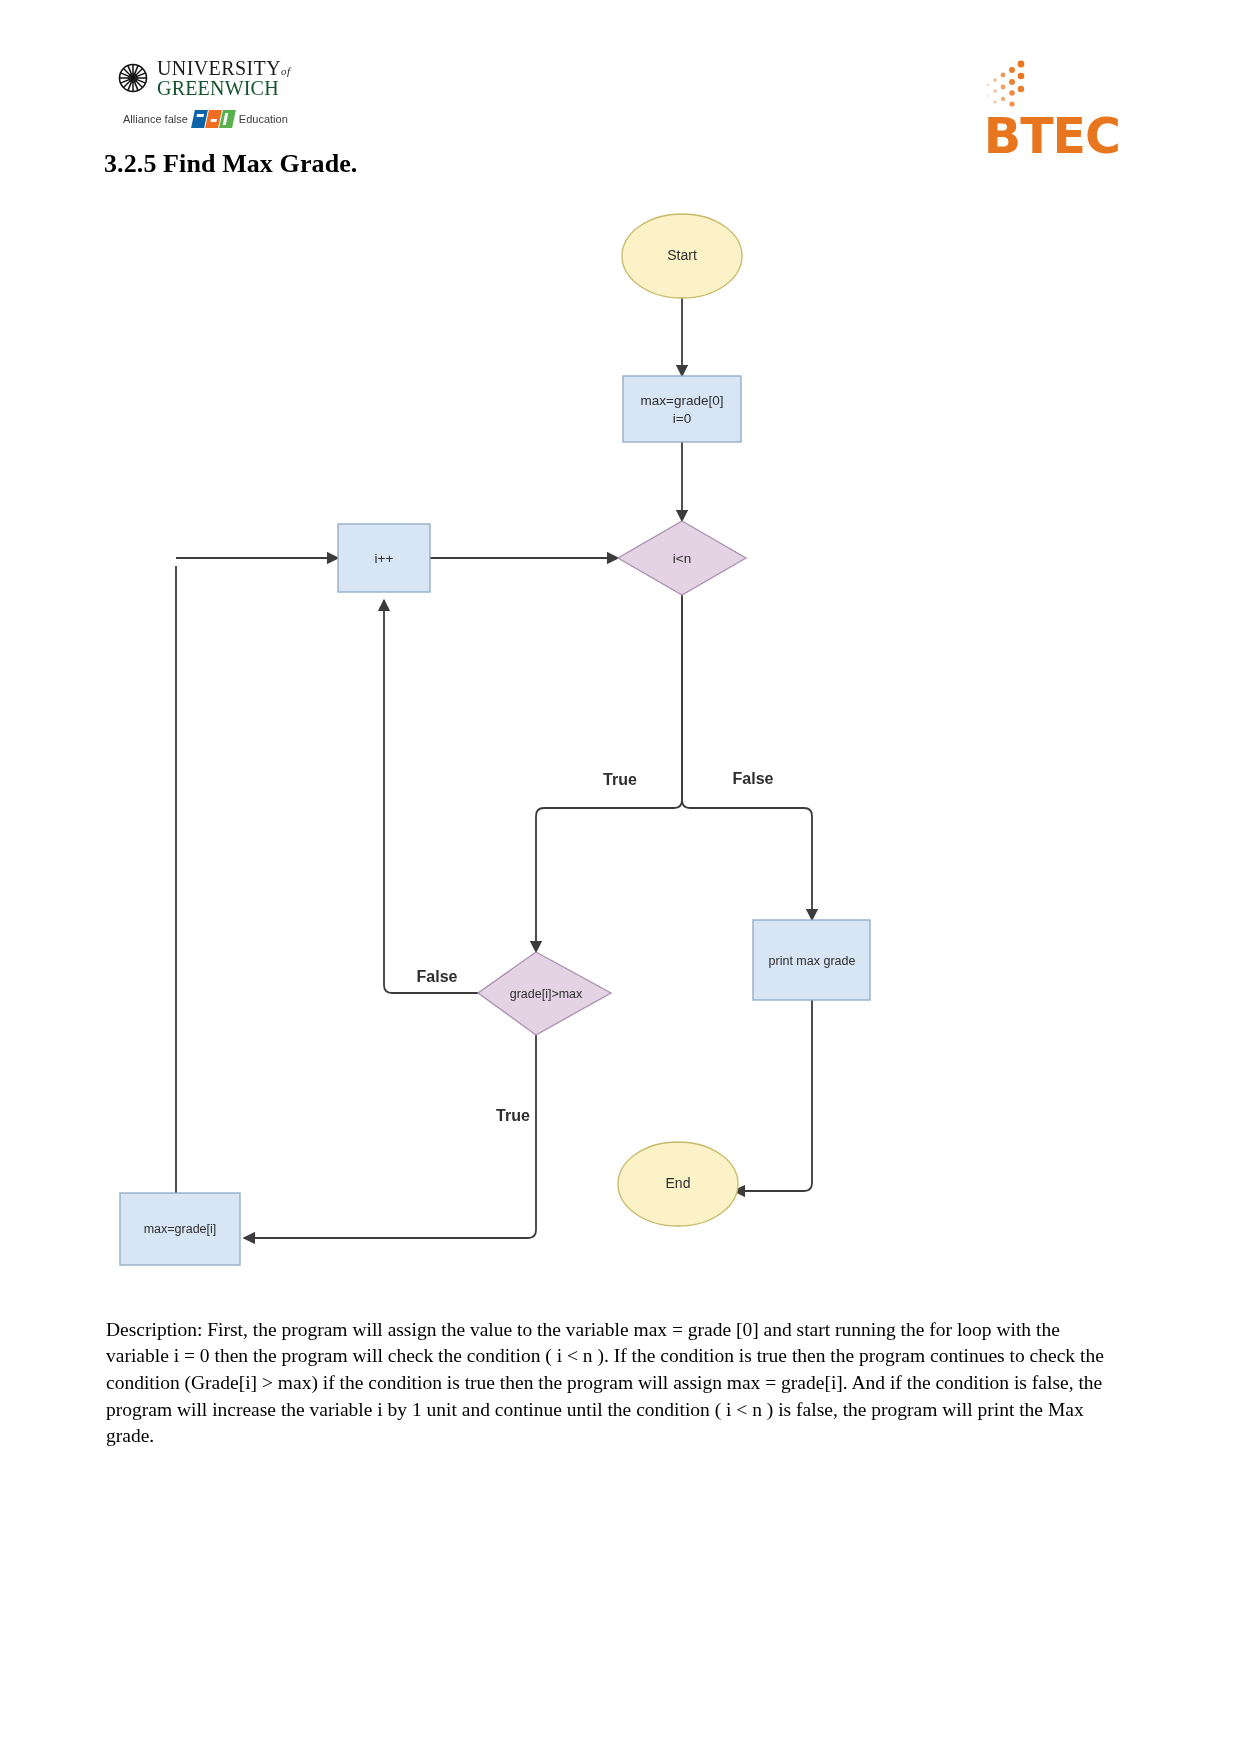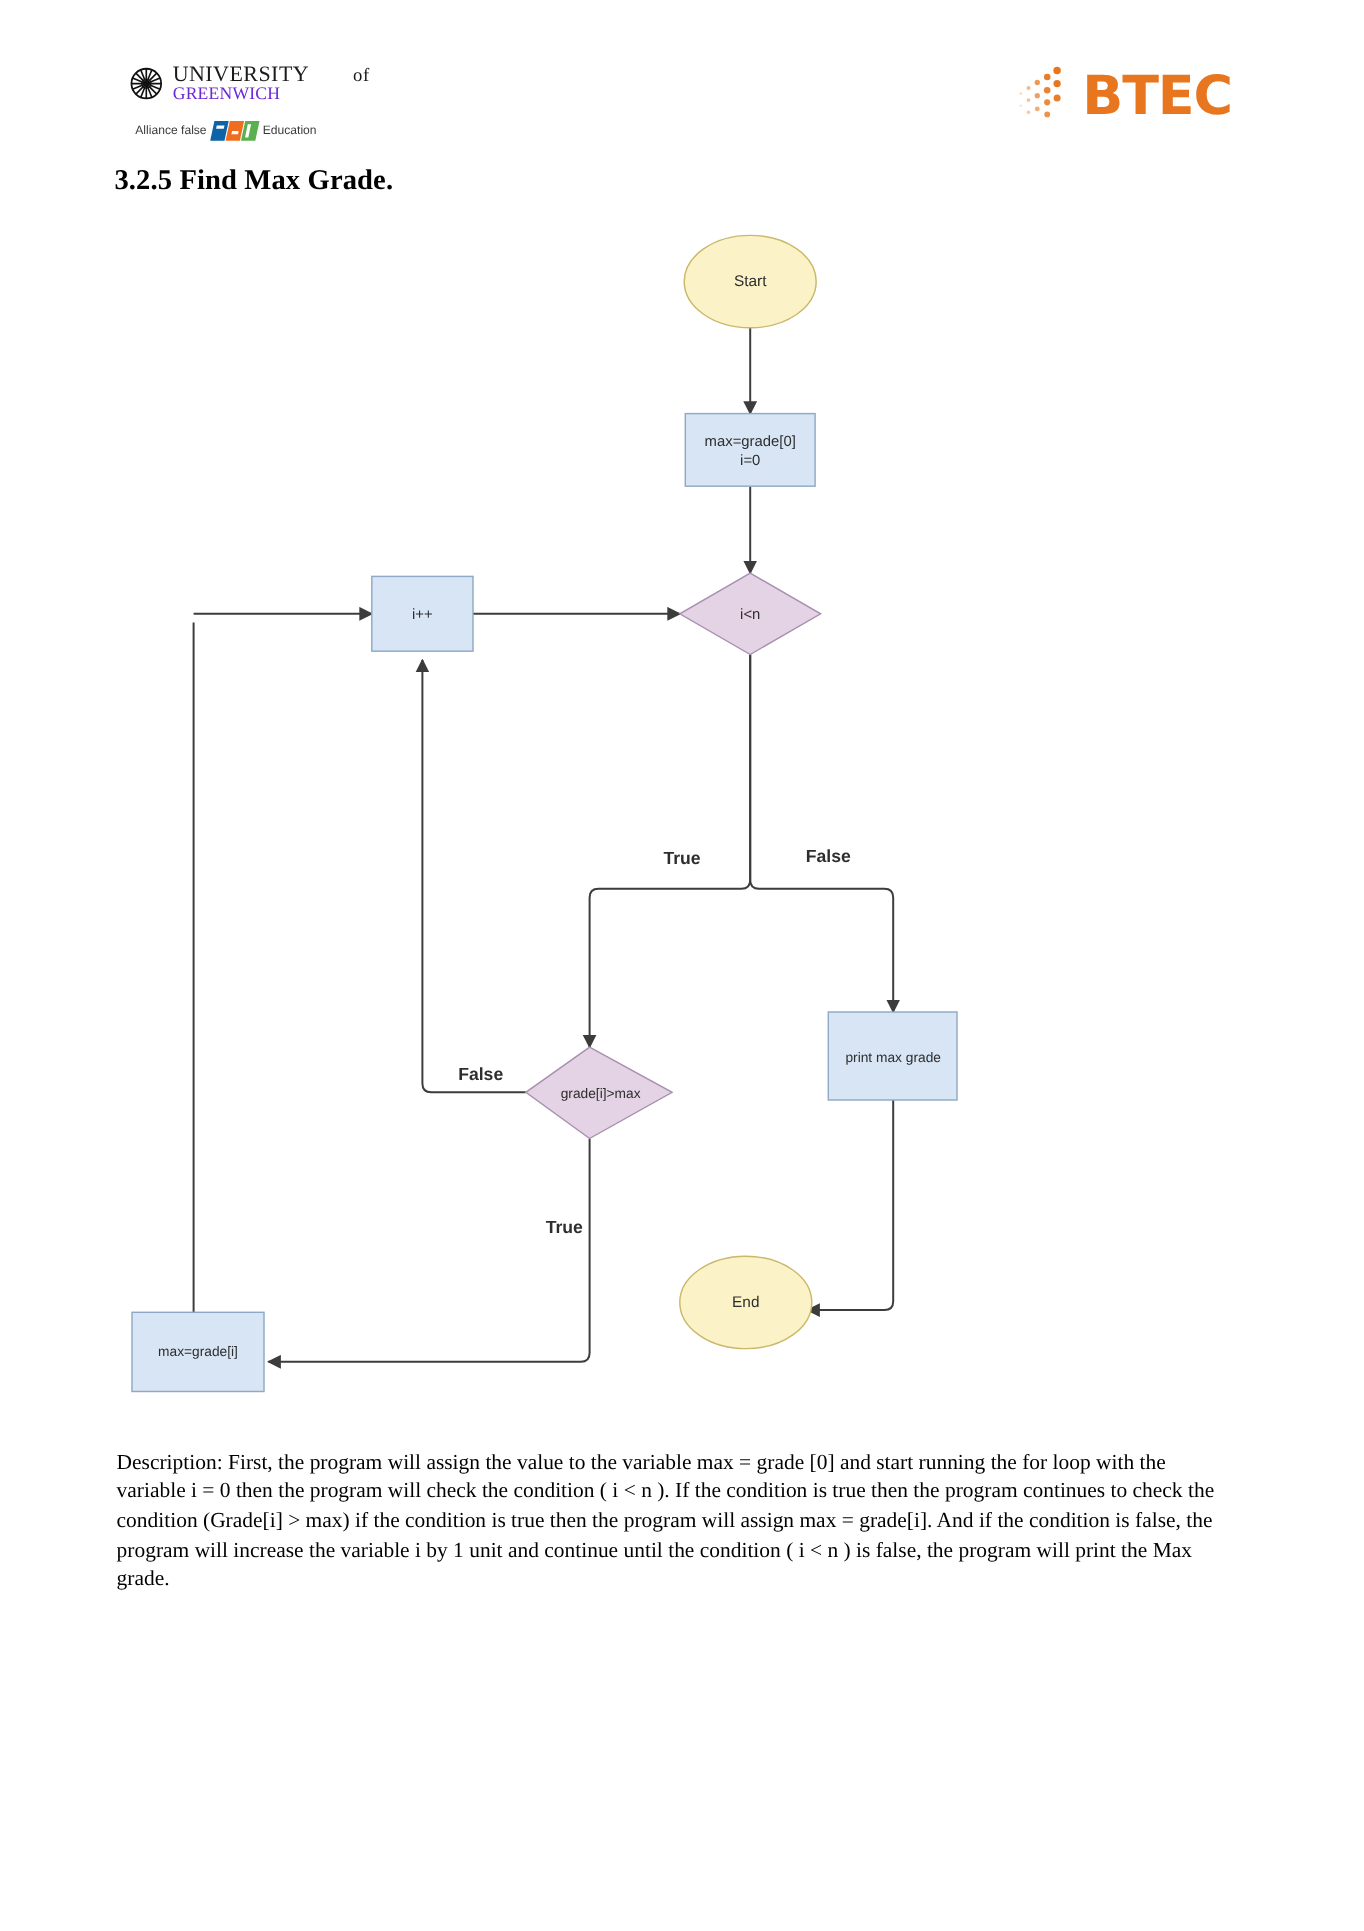--- a/index.html
+++ b/index.html
@@ -53,28 +53,28 @@
     flex-direction: column;
     line-height: 1.0;
   }
   .uog-words .l1 {
     font-family: "Liberation Serif", serif;
     font-size: 20px;
     letter-spacing: 0.4px;
     color: #1b1b1b;
   }
   .uog-words .l1 .of {
-    font-size: 17px;
-    margin-left: 40px;
+    font-size: 11px;
+    font-style: italic;
   }
   .uog-words .l2 {
     font-family: "Liberation Serif", serif;
-    font-size: 16px;
+    font-size: 20px;
     letter-spacing: 0.2px;
-    color: #6d28d9;
+    color: #14532d;
   }
   .alliance-row {
     position: absolute;
     left: 5px;
     top: 52px;
     display: flex;
     align-items: center;
     gap: 5px;
   }
   .alliance-txt {
@@ -104,22 +104,23 @@
   }
   .fpt-f::after { left:3px; top:4px; width:7px; height:3px; }
   .fpt-p::after { left:4px; top:9px; width:6px; height:3px; }
   .fpt-t::after { left:3px; top:3px; width:3px; height:12px; }
 
   .btec-logo {
     position: absolute;
     right: 120px;
     top: 8px;
     display: flex;
-    align-items: flex-end;
-    gap: 14px;
+    align-items: flex-start;
+    gap: 0;
+    flex-direction: column;
   }
   .btec-dots { width: 46px; height: 56px; }
   .btec-word {
     font-family: "DejaVu Sans", sans-serif;
     font-weight: bold;
     font-size: 49px;
     letter-spacing: -1px;
     color: #e8761e;
     line-height: 1;
   }

